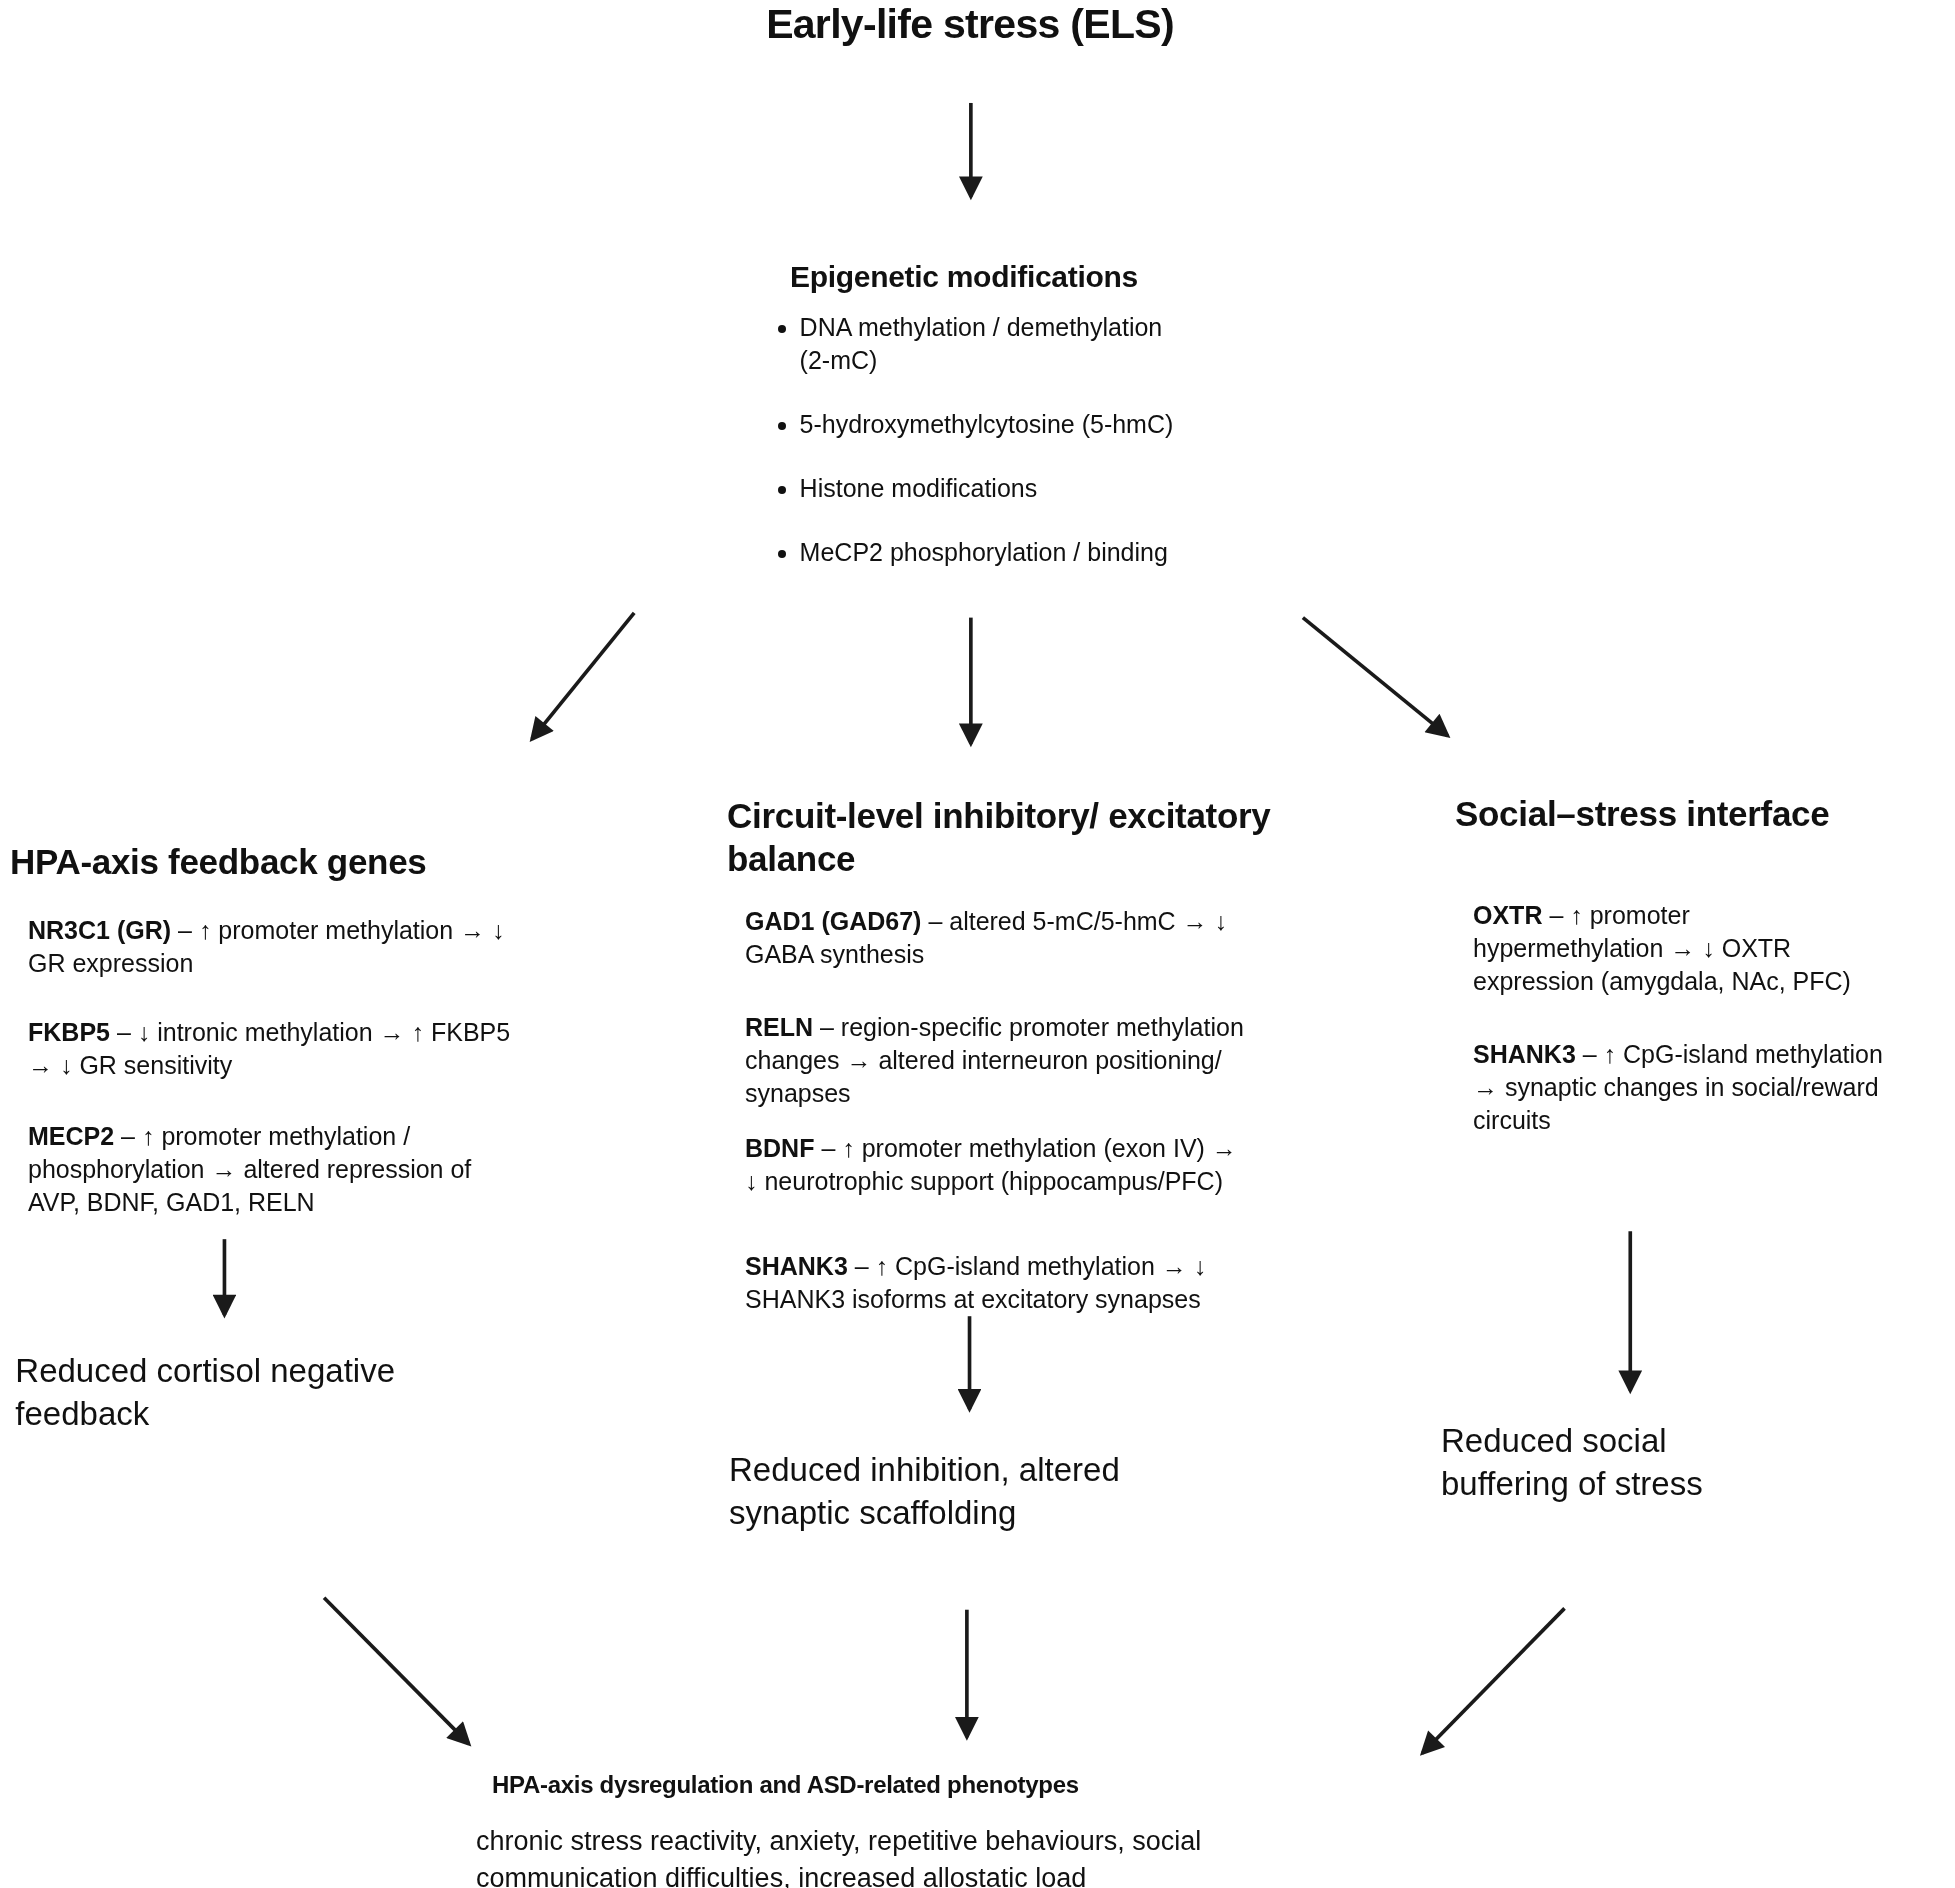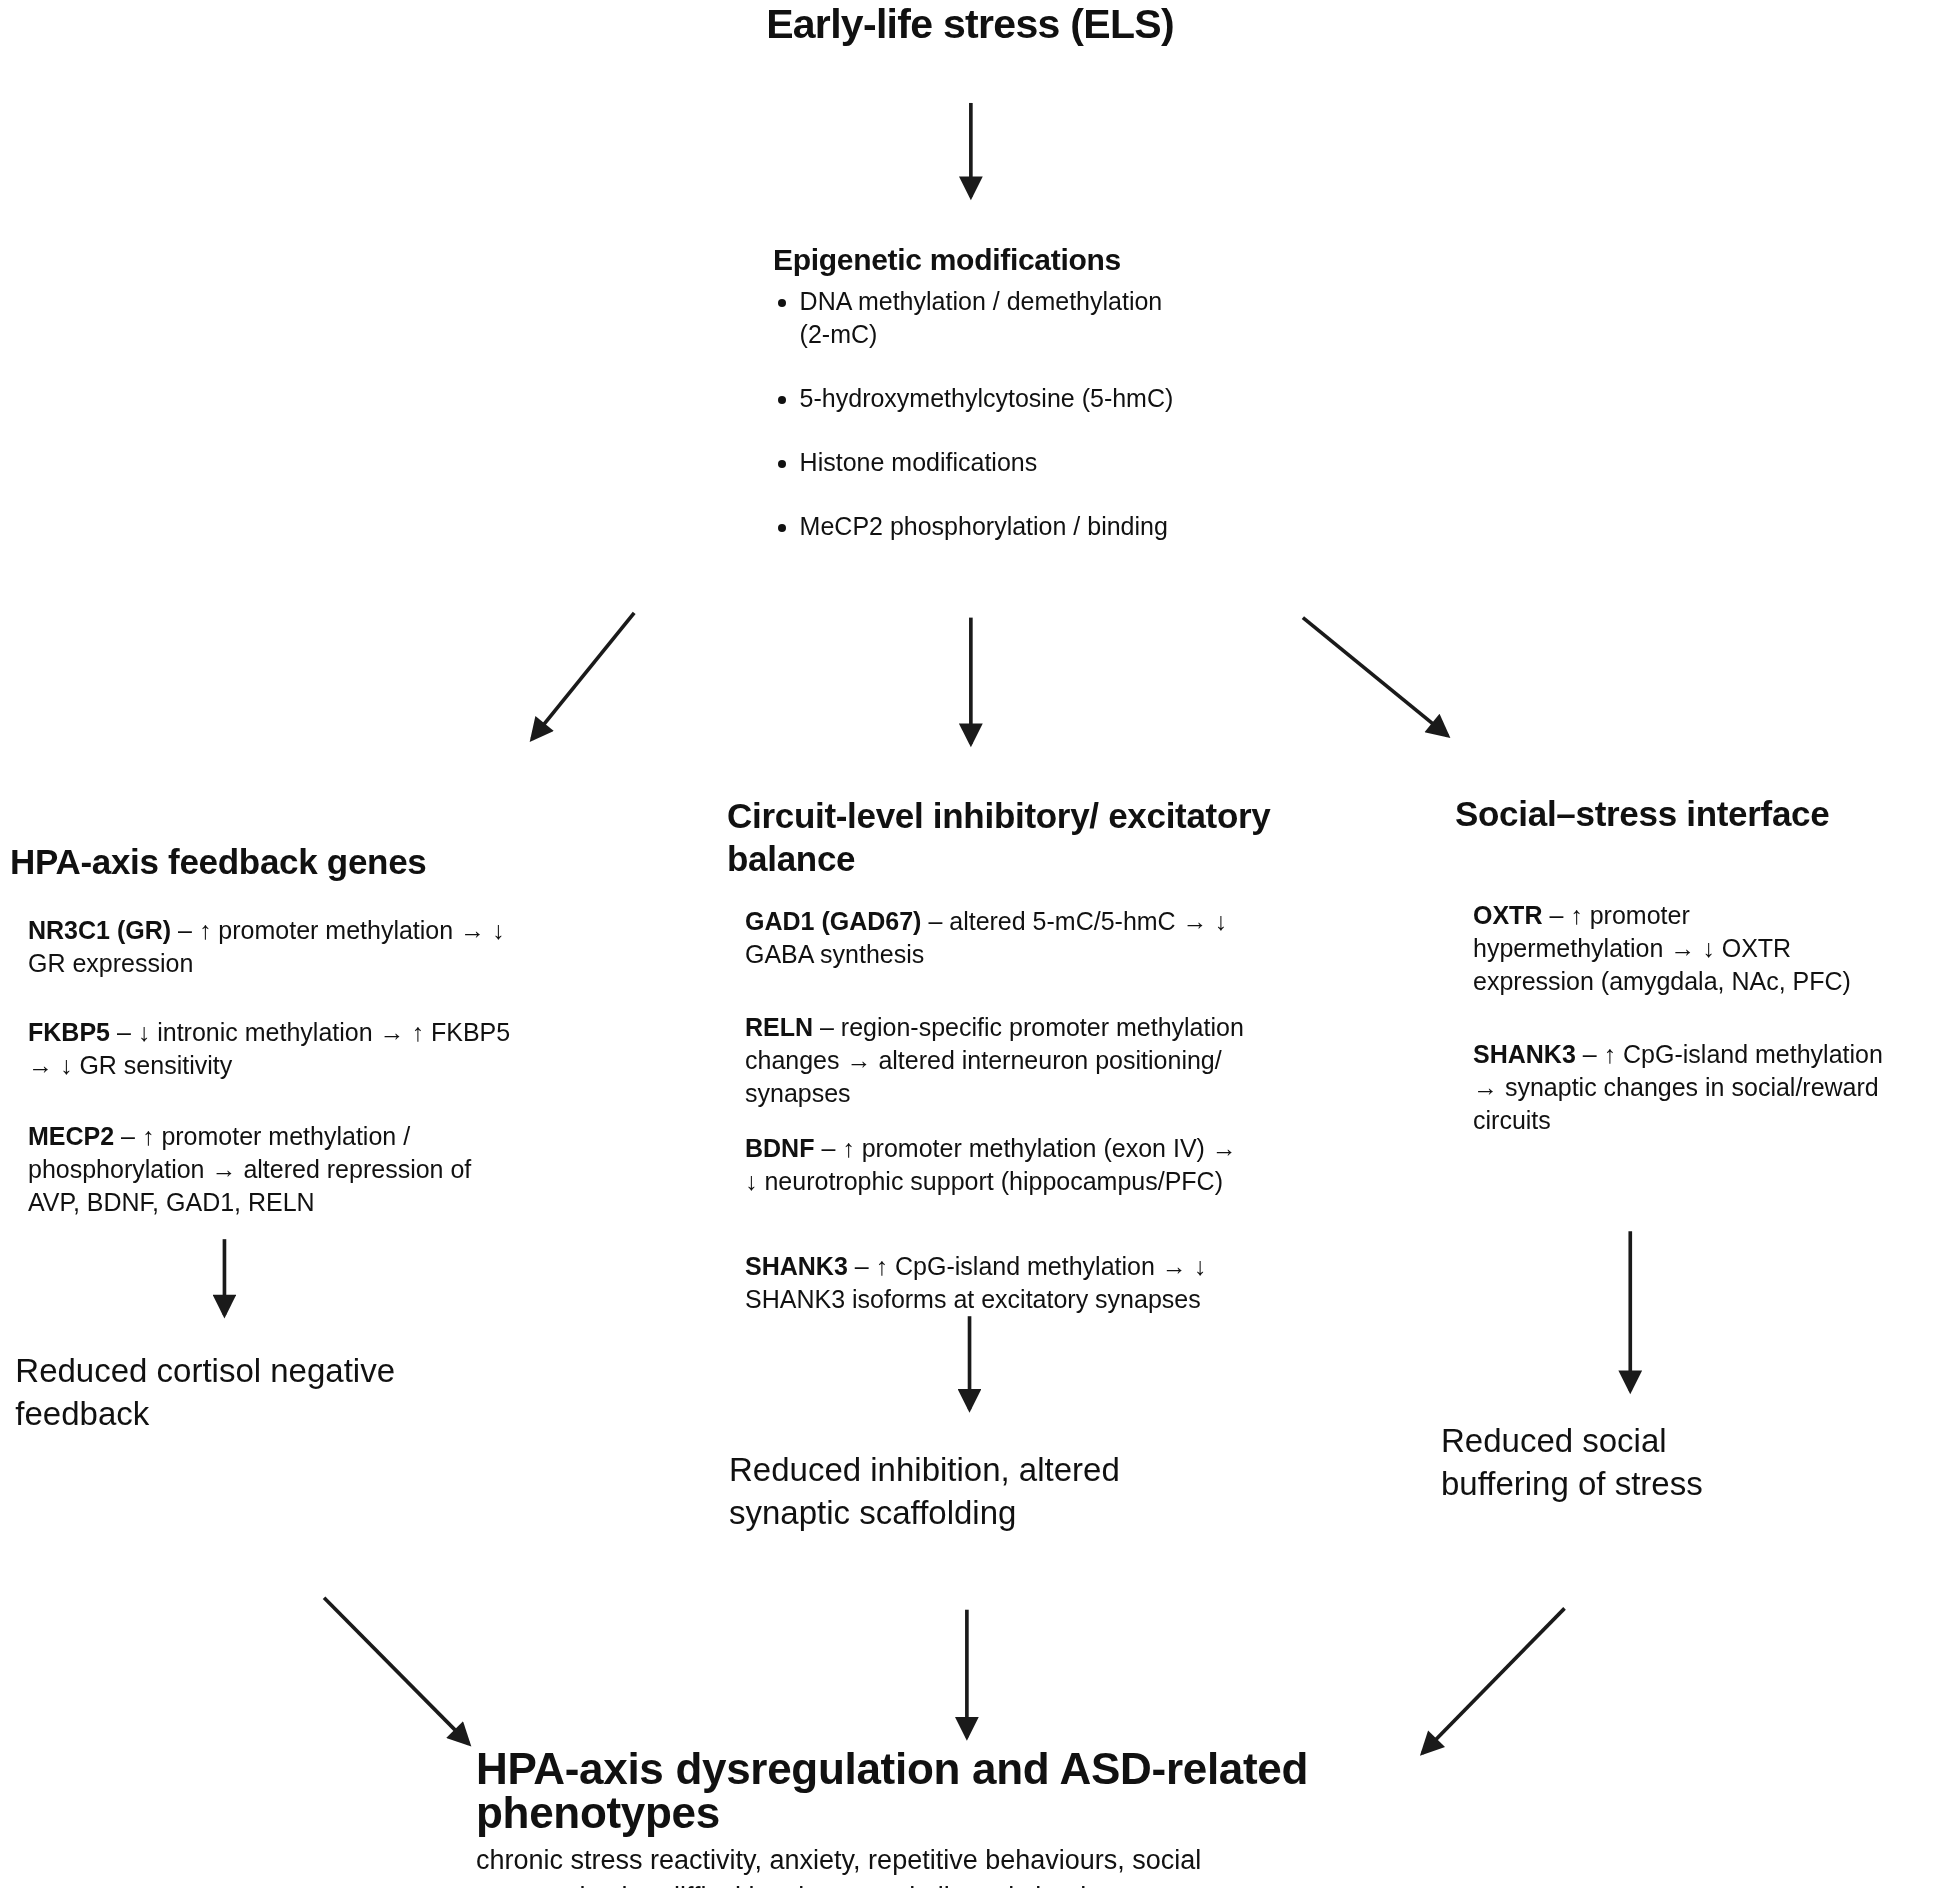--- a/index.html
+++ b/index.html
@@ -5,21 +5,21 @@
   html,body{margin:0;padding:0;background:#ffffff;}
   body{font-family:"Liberation Sans","DejaVu Sans",sans-serif;color:#111;}
   #canvas{position:relative;width:1955px;height:1888px;background:#fff;overflow:hidden;}
   #arrowlayer{position:absolute;left:0;top:0;width:1955px;height:1888px;}
   .pre{white-space:pre-line;}
   
   .els-title{position:absolute;left:628px;top:1.3px;width:684px;margin:0;
     font-size:41px;font-weight:bold;text-align:center;letter-spacing:-0.7px;}
   
   .epi{position:absolute;left:773px;top:243px;width:452px;}
-  .epi h2{margin:0;font-size:30px;font-weight:bold;letter-spacing:-0.3px;}
+  .epi h2{margin:17px;font-size:30px;font-weight:bold;letter-spacing:-0.3px;}
   .epi ul{margin:8px 0 0 0;padding-left:26.6px;list-style:disc;}
   .epi li{font-size:25px;line-height:33px;margin-bottom:31px;}
   
   .col{position:absolute;}
   .col-title{position:absolute;left:0;top:0;margin:0;font-size:35px;font-weight:bold;
     line-height:43px;letter-spacing:-0.3px;}
   .col-hpa{left:10px;top:840px;width:611px;height:465px;}
   .col-circuit{left:727px;top:794px;width:638px;height:531px;}
   .col-social{left:1455px;top:792px;width:505px;height:465px;}
   .entry{position:absolute;left:0;margin:18px;font-size:25px;line-height:33px;}
@@ -27,21 +27,21 @@
   .e-nr3c1{top:56px;}  .e-fkbp5{top:158px;}  .e-mecp2{top:262px;}
   .e-gad1{top:93px;}  .e-reln{top:199px;}   .e-bdnf{top:320px;}  .e-shank3m{top:438px;}
   .e-oxtr{top:89px;}  .e-shank3s{top:228px;}
   
   .outcome{position:absolute;margin:0;font-size:33px;line-height:43px;}
   .outcome-left{left:15.3px;top:1349px;width:505px;}
   .outcome-mid{left:729px;top:1448px;width:545px;}
   .outcome-right{left:1441px;top:1419px;width:465px;}
   
   .footer{position:absolute;left:476px;top:1747px;width:1063px;}
-  .footer h2{margin:0;font-size:44px;font-weight:bold;line-height:44px;letter-spacing:-0.3px;}
+  .footer h2{margin:16px;font-size:24px;font-weight:bold;line-height:44px;letter-spacing:-0.3px;}
   .footer p{margin:6.6px 0 0 0;font-size:27px;line-height:37px;}
 </style>
 </head>
 <body>
 
 <div id="canvas">
 
   <svg id="arrowlayer" viewBox="0 0 2944 2843" xmlns="http://www.w3.org/2000/svg">
     <defs>
       <marker id="ah" viewBox="0 0 10 10" refX="8.5" refY="5" markerWidth="7.5" markerHeight="6.5" orient="auto-start-reverse">

